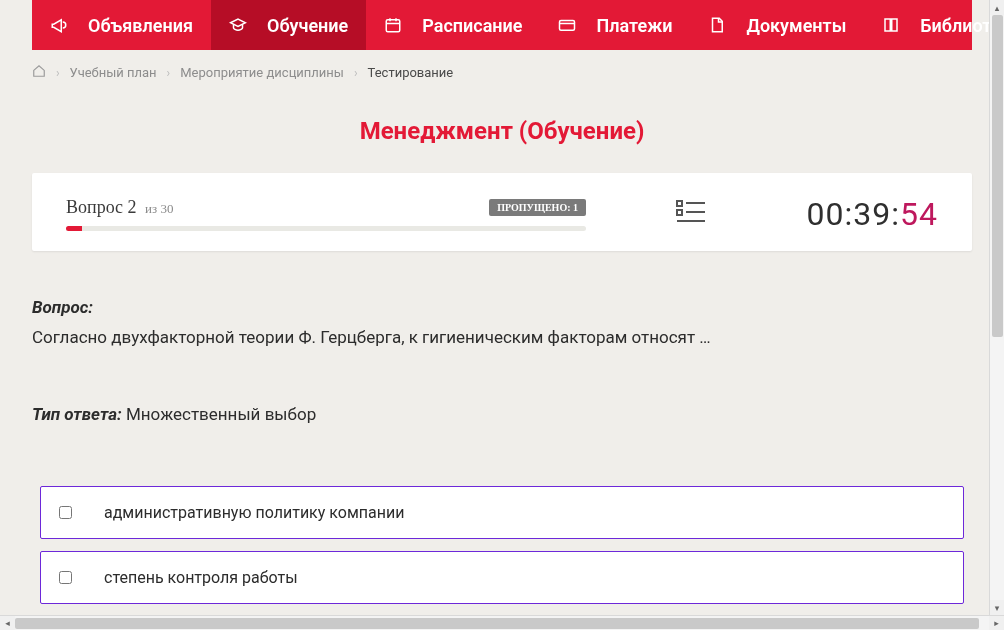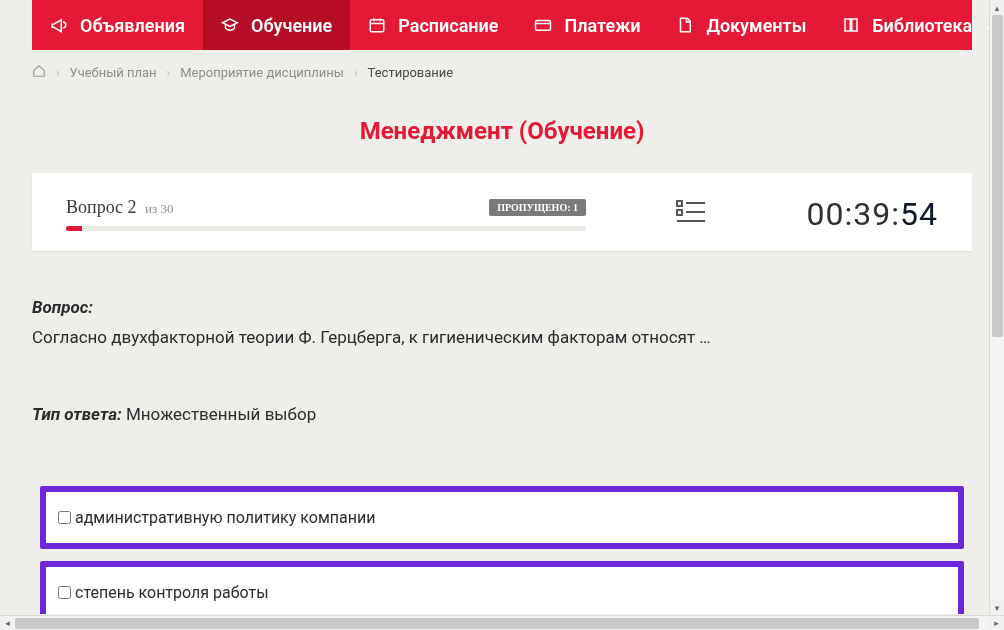--- a/index.html
+++ b/index.html
@@ -24,21 +24,21 @@
     
     .nav {
       background: #e31936;
       display: flex;
       height: 50px;
       align-items: center;
     }
     .nav-item {
       display: flex;
       align-items: center;
-      gap: 12px;
+      gap: 20px;
       padding: 0 18px;
       height: 50px;
       color: #fff;
       font-size: 18px;
       font-weight: 600;
       cursor: pointer;
     }
     .nav-item.active {
       background: #b60d26;
     }
@@ -136,21 +136,21 @@
       cursor: pointer;
     }
     .timer {
       margin-left: auto;
       font-size: 32px;
       color: #2f2f2f;
       font-weight: 400;
       letter-spacing: 1px;
     }
     .timer .sec {
-      color: #0f172a;
+      color: #be185d;
     }
     
     .qblock {
       padding: 46px 0 0 0;
     }
     .q-label {
       font-style: italic;
       font-weight: 700;
       font-size: 17px;
       color: #2c2c2c;
@@ -170,26 +170,26 @@
       font-style: italic;
       font-weight: 700;
     }
     
     .answers {
       margin-top: 62px;
       padding: 0 8px;
     }
     .answer {
       background: #fff;
-      border: 6px solid #6d28d9;
+      border: 1px solid #6d28d9;
       border-radius: 2px;
-      padding: 16px 12px;
-      display: flex;
-      align-items: center;
-      gap: 4px;
+      padding: 16px 18px;
+      display: flex;
+      align-items: center;
+      gap: 32px;
       margin-bottom: 12px;
       font-size: 16px;
       color: #2c2c2c;
       cursor: pointer;
     }
     .answer input[type=checkbox] {
       width: 13px;
       height: 13px;
     }
     

